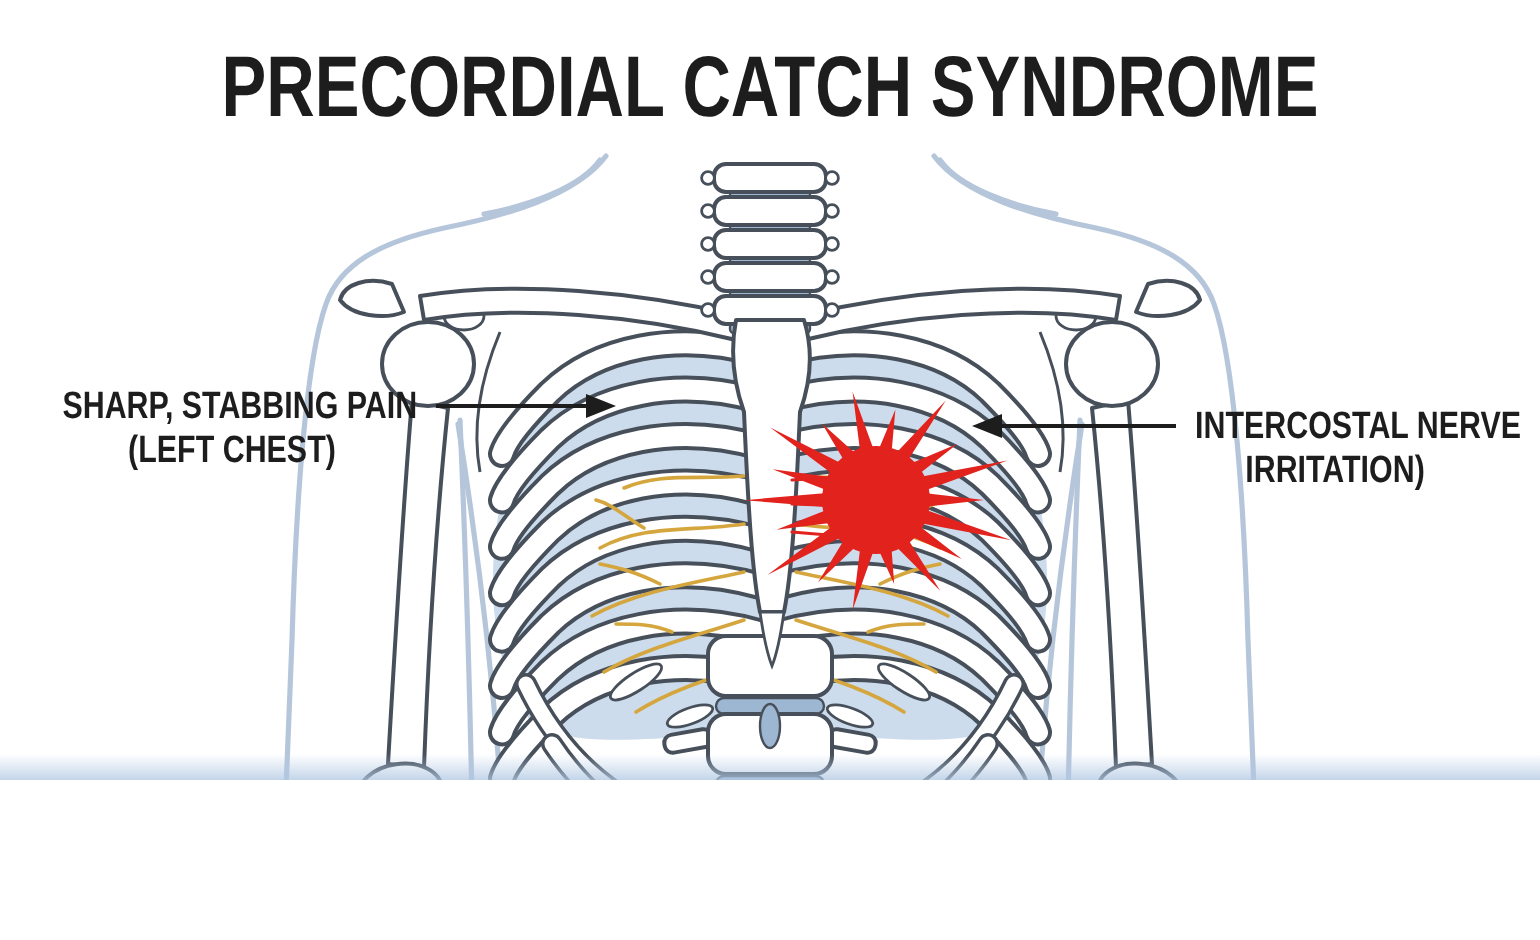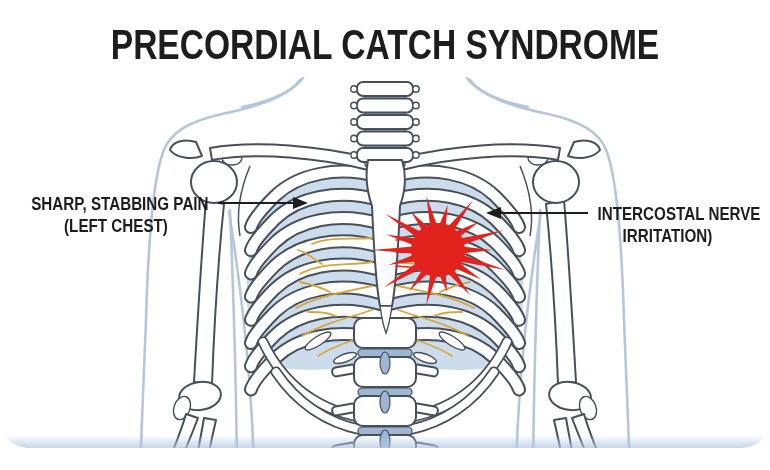--- a/index.html
+++ b/index.html
@@ -1,17 +1,17 @@
 <!DOCTYPE html>
 <html style="--ink: #1d1d1d; --pain-red: #e2231d; --bone-outline: #47505a; --bone-fill: #ffffff; --body-outline: #b6c6da; --cavity-blue: #ccdcec; --disc-blue: #9db7d3; --nerve-yellow: #d5a63d;"><head>
 <meta charset="utf-8">
 <style>
   html,body{margin:0;padding:0;background:#fff;}
-  #canvas{position:relative;width:770px;height:448px;background:#ffffff;overflow:hidden;
-          font-family:"Liberation Sans",sans-serif;border-radius:28px;}
+  #canvas{position:relative;width:770px;height:390px;background:#ffffff;overflow:hidden;
+          font-family:"Liberation Sans",sans-serif;}
   #title{position:absolute;left:0;right:0;top:20px;text-align:center;
          font-size:43px;font-weight:bold;color:var(--ink);
          transform:scaleX(0.78);transform-origin:50% 50%;white-space:nowrap;}
   .anno{position:absolute;font-weight:bold;font-size:19px;line-height:22px;
         text-align:center;color:var(--ink);transform:scaleX(0.80);
         transform-origin:50% 50%;white-space:nowrap;}
   #anno-left{left:10px;width:212px;top:193px;}
   #anno-right{left:580px;width:175px;top:203px;}
   #bottom-fade{position:absolute;left:0;right:0;bottom:0;height:13px;
         background:linear-gradient(to bottom,rgba(190,210,232,0),rgba(176,199,226,0.75));}

